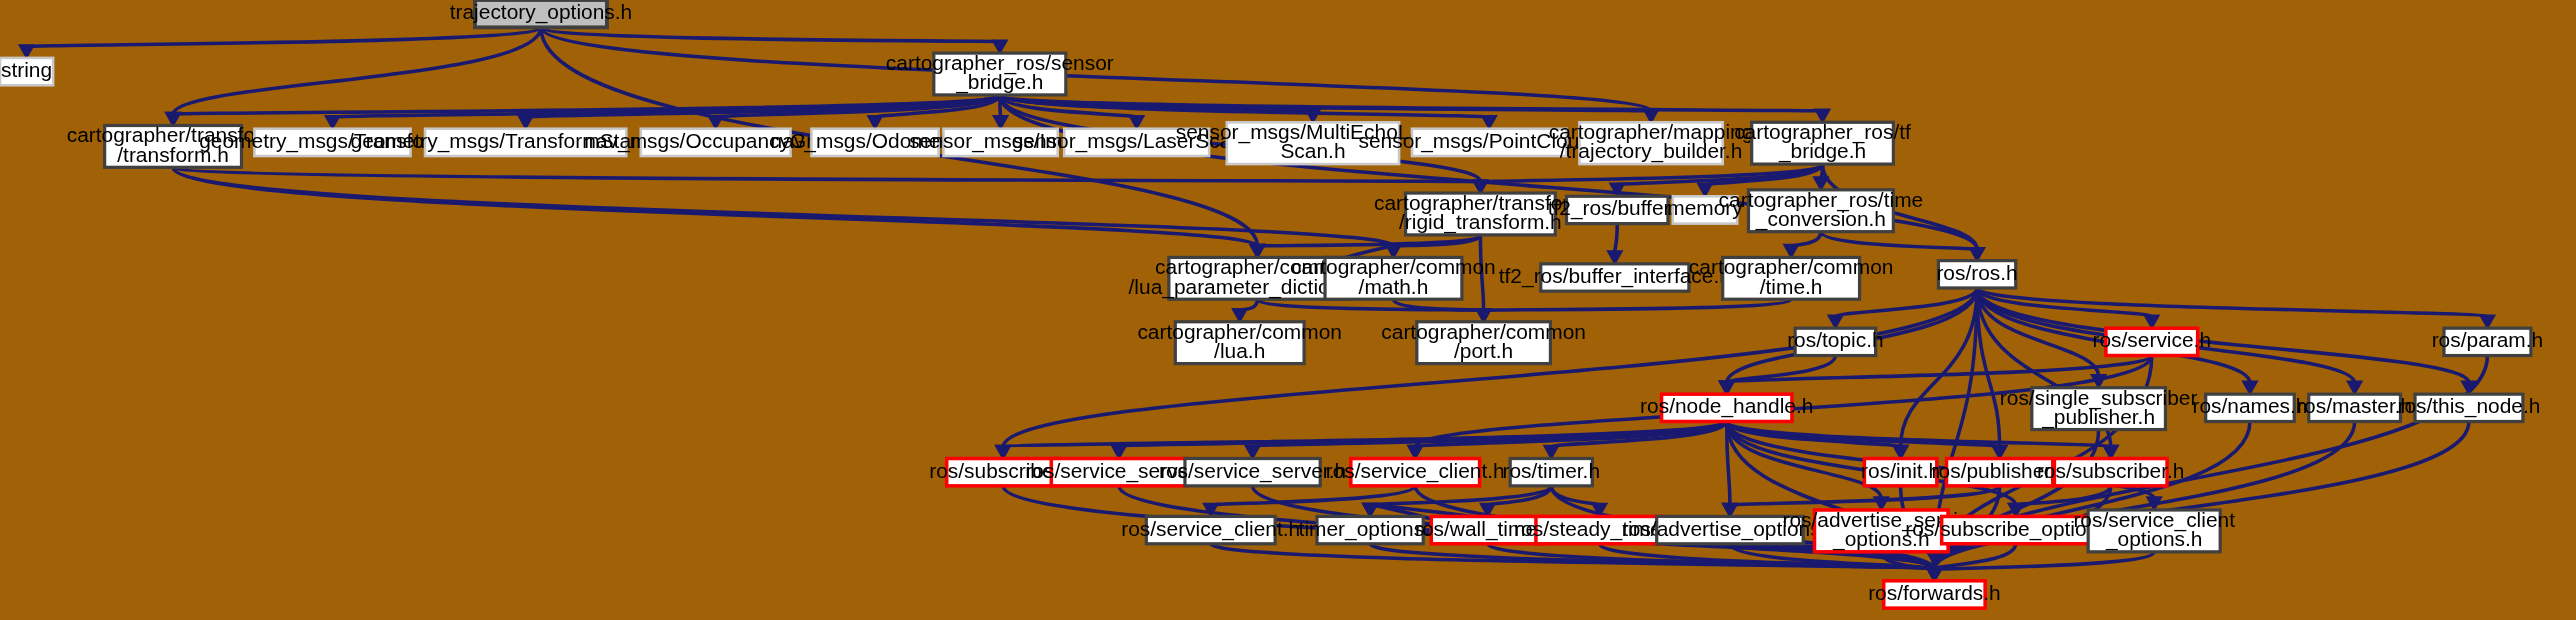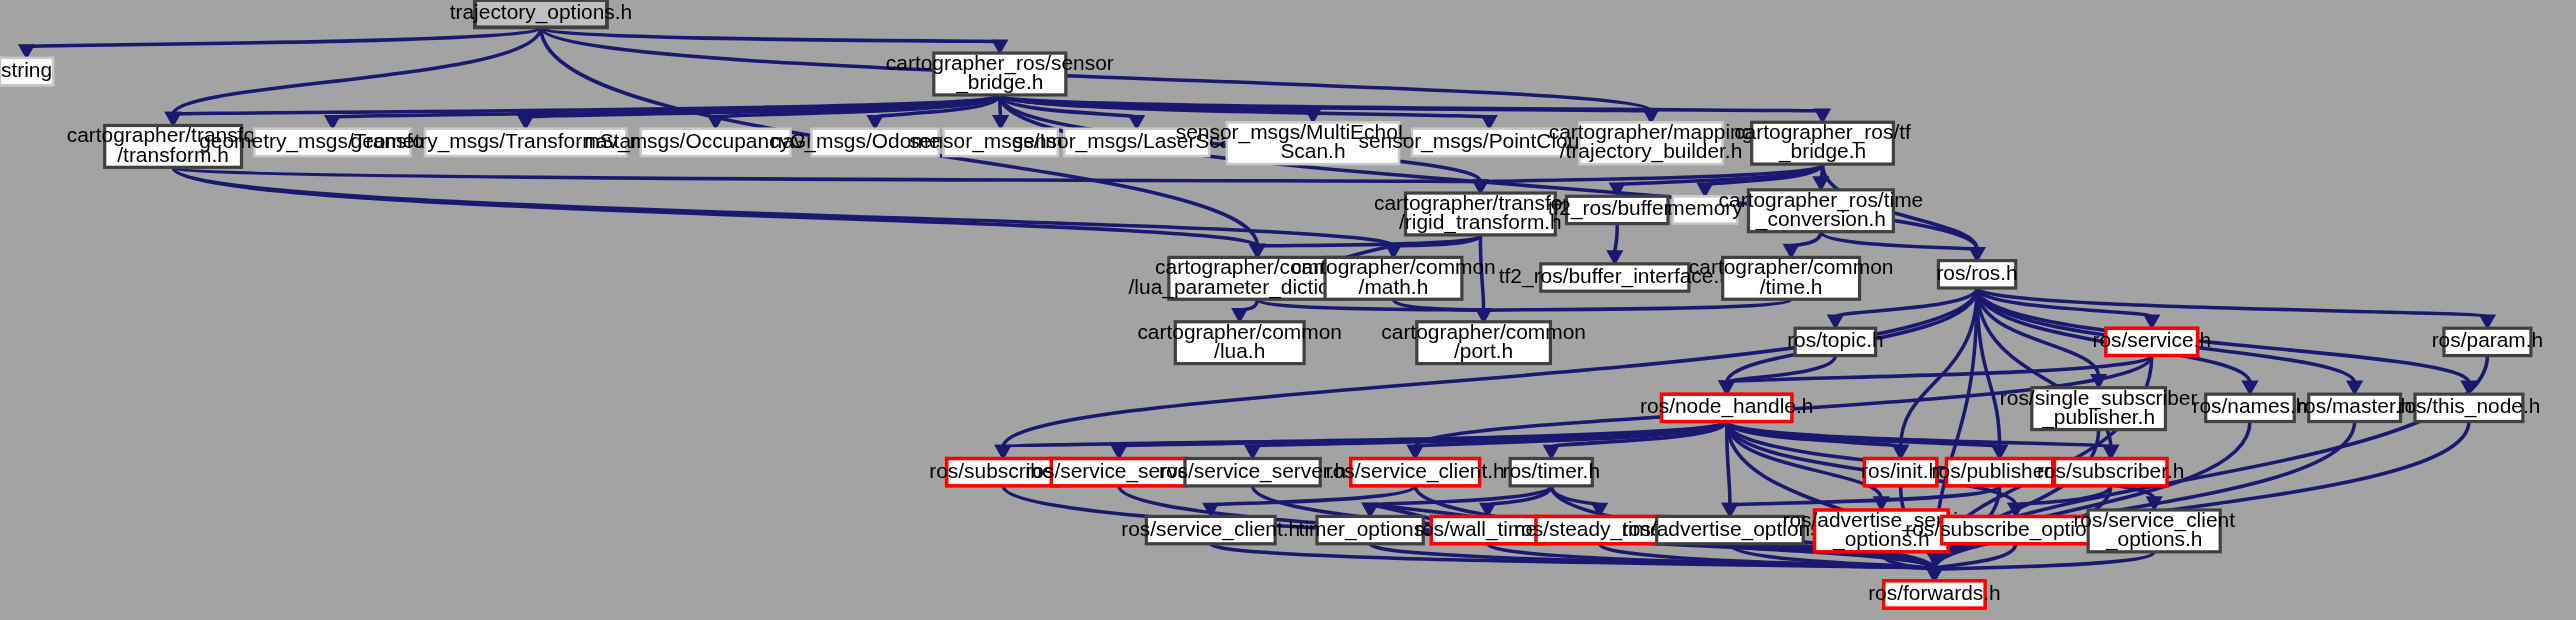--- a/index.html
+++ b/index.html
@@ -8,21 +8,21 @@
     background: #ffffff;
   }
   body {
     font-family: "Liberation Sans", sans-serif;
   }
   #graph-wrap {
     position: relative;
     width: 2576px;
     height: 621px;
     overflow: hidden;
-    background: #a3a3a3;
+    background: #a16207;
   }
   svg#graph {
     display: block;
     width: 2576px;
     height: 621px;
   }
   .edge-path {
     fill: none;
     stroke: #191970;
     stroke-width: 2.2;

